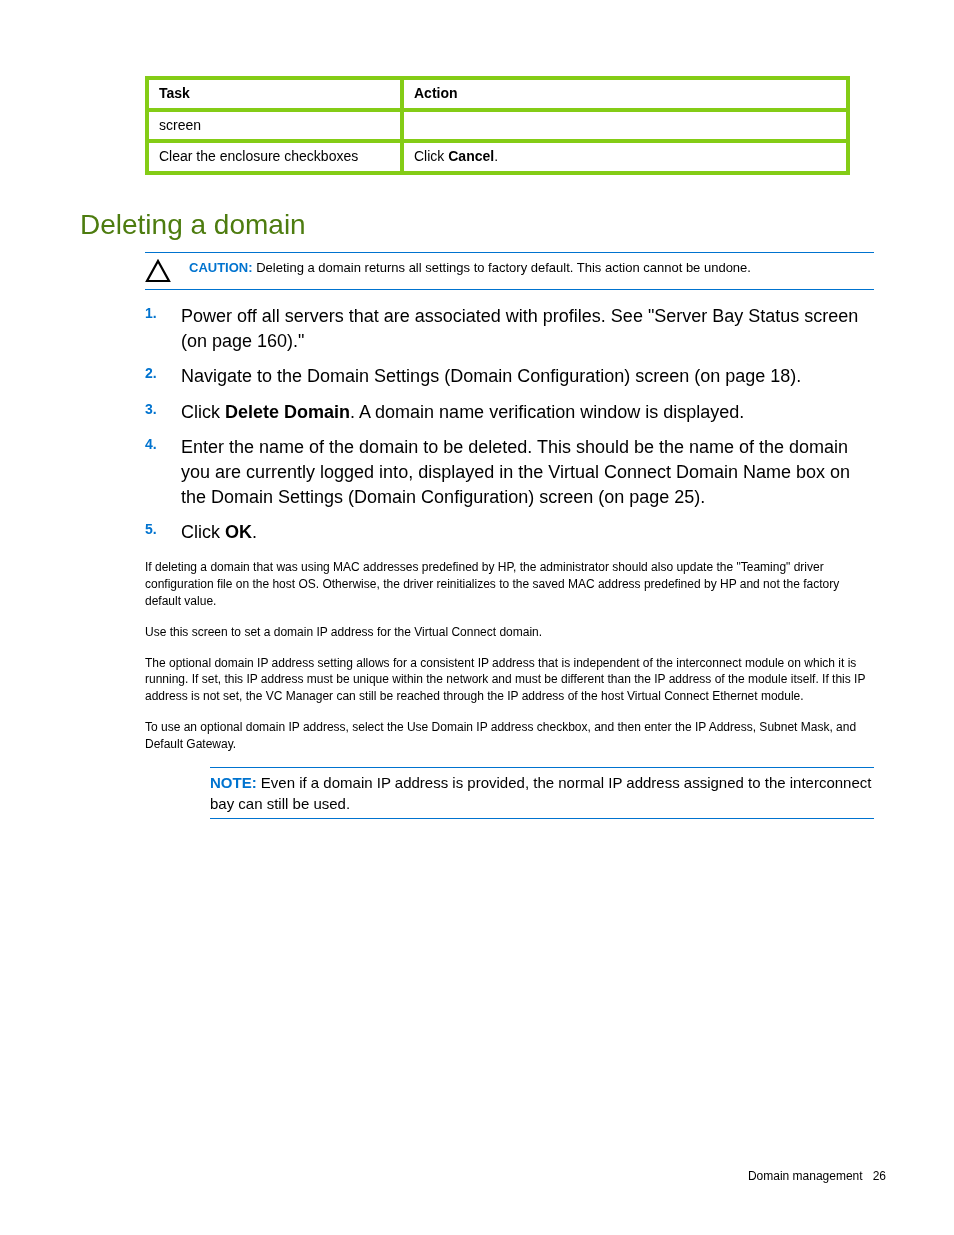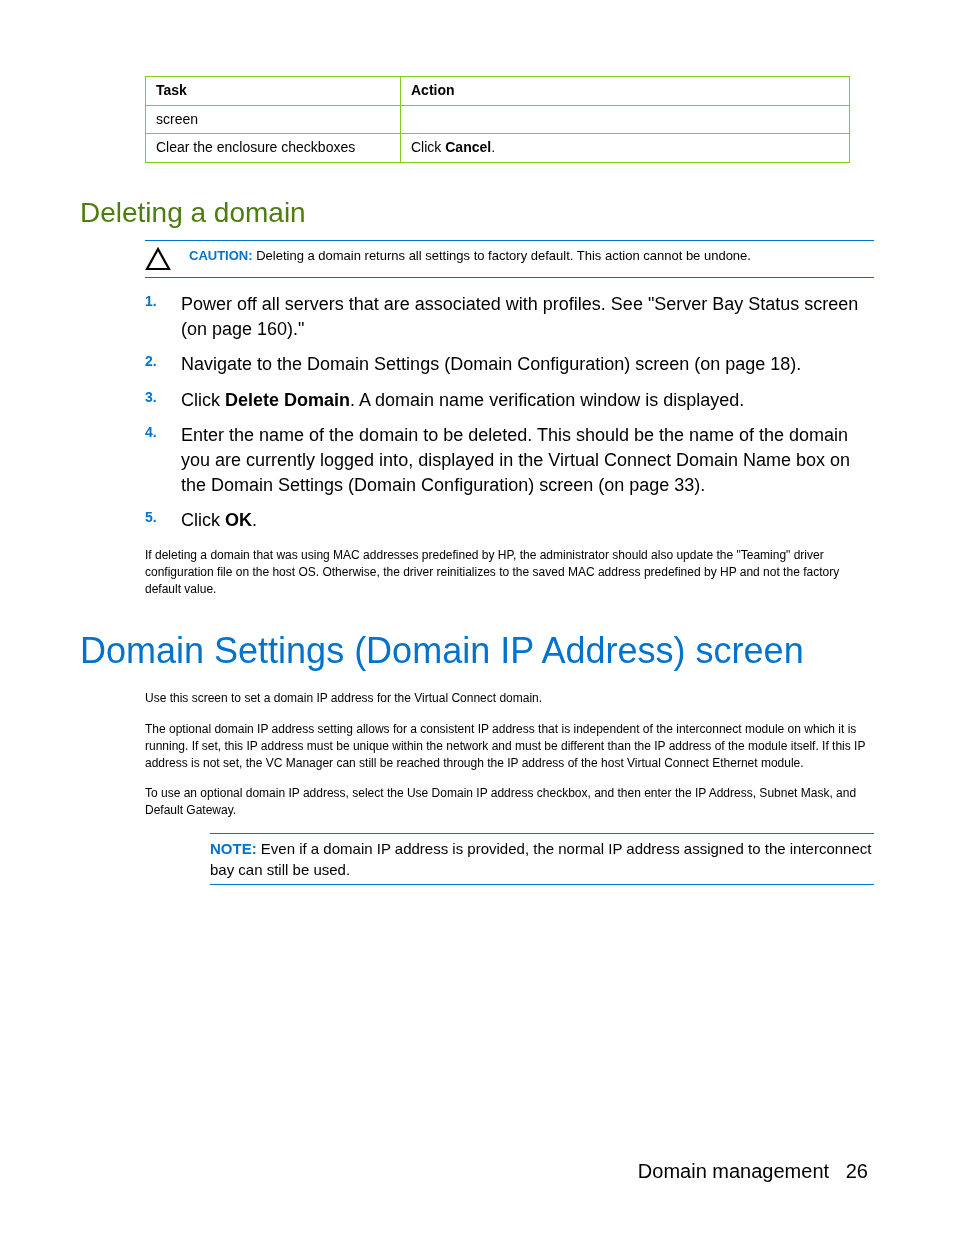--- a/index.html
+++ b/index.html
@@ -16,21 +16,21 @@
   .page {
     padding: 76px 80px 0 80px;
   }
   table.task-table {
     width: 100%;
     border-collapse: collapse;
     margin: 0 0 30px 65px;
     width: 705px;
   }
   table.task-table th, table.task-table td {
-    border: 1px solid #84cc16;
+    border: 4px solid #84cc16;
     padding: 4px 10px;
     text-align: left;
     vertical-align: top;
     font-size: 14px;
   }
   table.task-table th {
     font-weight: bold;
   }
   table.task-table td.task-col { width: 255px; }
   h2.section-heading {
@@ -84,22 +84,22 @@
   .note-box {
     border-top: 1.5px solid #0073cf;
     border-bottom: 1.5px solid #0073cf;
     padding: 4px 0;
     margin: 0 0 14px 130px;
   }
   .note-label { font-weight: bold; color: #0073cf; }
   .footer {
     position: absolute;
     bottom: 50px;
-    right: 86px;
-    font-size: 20px;
+    right: 68px;
+    font-size: 12px;
   }
   b { font-weight: bold; }
 </style>
 </head>
 <body>
 
 <div class="page">
 
   <table class="task-table">
     <thead>
@@ -141,31 +141,30 @@
     <li>
       <span class="num">2.</span>
       <span class="step-text">Navigate to the Domain Settings (Domain Configuration) screen (on page 18).</span>
     </li>
     <li>
       <span class="num">3.</span>
       <span class="step-text"><span>Click </span><b>Delete Domain</b><span>. A domain name verification window is displayed.</span></span>
     </li>
     <li>
       <span class="num">4.</span>
-      <span class="step-text">Enter the name of the domain to be deleted. This should be the name of the domain you are currently logged into, displayed in the Virtual Connect Domain Name box on the Domain Settings (Domain Configuration) screen (on page 33).</span>
+      <span class="step-text">Enter the name of the domain to be deleted. This should be the name of the domain you are currently logged into, displayed in the Virtual Connect Domain Name box on the Domain Settings (Domain Configuration) screen (on page 25).</span>
     </li>
     <li>
       <span class="num">5.</span>
       <span class="step-text"><span>Click </span><b>OK</b><span>.</span></span>
     </li>
   </ol>
 
   <p class="body-para">If deleting a domain that was using MAC addresses predefined by HP, the administrator should also update the "Teaming" driver configuration file on the host OS. Otherwise, the driver reinitializes to the saved MAC address predefined by HP and not the factory default value.</p>
 
-  <h1 class="main-heading">Domain Settings (Domain IP Address) screen</h1>
 
   <p class="body-para">Use this screen to set a domain IP address for the Virtual Connect domain.</p>
   <p class="body-para">The optional domain IP address setting allows for a consistent IP address that is independent of the interconnect module on which it is running. If set, this IP address must be unique within the network and must be different than the IP address of the module itself. If this IP address is not set, the VC Manager can still be reached through the IP address of the host Virtual Connect Ethernet module.</p>
   <p class="body-para">To use an optional domain IP address, select the Use Domain IP address checkbox, and then enter the IP Address, Subnet Mask, and Default Gateway.</p>
 
   <div class="note-box">
     <span class="note-label">NOTE:</span><span>  Even if a domain IP address is provided, the normal IP address assigned to the interconnect bay can still be used.</span>
   </div>
 
 </div>

